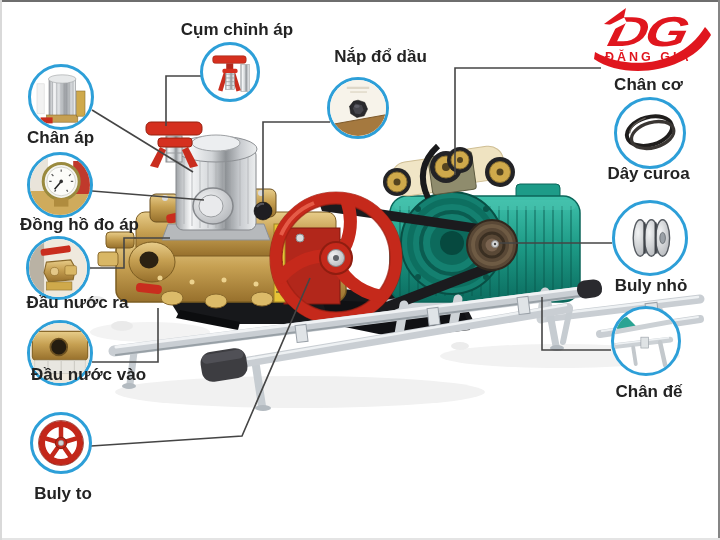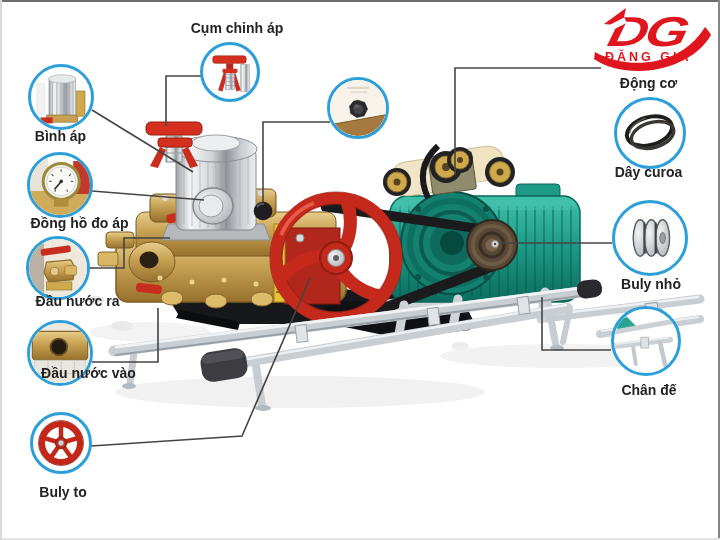--- a/index.html
+++ b/index.html
@@ -3,21 +3,21 @@
 <meta charset="utf-8">
 <style>
   html,body{margin:0;padding:0;background:#ffffff;}
   #stage{position:relative;width:720px;height:540px;background:#ffffff;overflow:hidden;
          font-family:"Liberation Sans","DejaVu Sans",sans-serif;}
   .edge{position:absolute;background:#6f6f6f;}
   #edge-top{left:0;top:0;width:720px;height:2px;background:#6e6e6e;}
   #edge-right{right:0;top:0;width:2px;height:540px;background:#858585;}
   #edge-bottom{left:0;bottom:0;width:720px;height:2px;background:#e4e4e4;}
   #edge-left{left:0;top:0;width:2px;height:540px;background:#d9d9d9;}
-  .lbl{position:absolute;font-size:14px;font-weight:bold;color:#232323;
+  .lbl{position:absolute;font-size:17px;font-weight:bold;color:#232323;
        text-align:center;white-space:nowrap;line-height:1.15;}
   .co{position:absolute;border:3px solid #2d9fd8;border-radius:50%;background:#fff;
       overflow:hidden;box-sizing:border-box;}
   .co svg{display:block;width:100%;height:100%;}
   #scene{position:absolute;left:0;top:0;}
   #logo{position:absolute;left:592px;top:2px;width:126px;height:74px;}
 </style>
 </head>
 <body>
 
@@ -371,26 +371,27 @@
       <path d="M0,36 L100,18" stroke="#ccd1d5" stroke-width="8" stroke-linecap="round"></path>
       <path d="M0,58 L88,48" stroke="#ccd1d5" stroke-width="9" stroke-linecap="round"></path>
       <path d="M2,55 L86,45" stroke="#eef1f3" stroke-width="2.5"></path>
       <rect x="42" y="44" width="12" height="17" fill="#dfe3e5" stroke="#99a0a7"></rect>
       <path d="M72,52 L80,88" stroke="#c3c8cc" stroke-width="7" stroke-linecap="round"></path>
       <path d="M30,60 L34,86" stroke="#c3c8cc" stroke-width="6" stroke-linecap="round"></path>
     </svg>
   </div>
 
   <div class="lbl" style="left:172px;top:20px;width:130px">Cụm chỉnh áp</div>
-  <div class="lbl" style="left:18px;top:128px;width:85px">Bình áp</div>
+  <div class="lbl" style="left:318px;top:47px;width:125px">Nắp đổ dầu</div>
+  <div class="lbl" style="left:18px;top:128px;width:85px">Chân áp</div>
   <div class="lbl" style="left:2px;top:215px;width:155px">Đồng hồ đo áp</div>
   <div class="lbl" style="left:10px;top:293px;width:135px">Đầu nước ra</div>
   <div class="lbl" style="left:6px;top:365px;width:165px">Đầu nước vào</div>
   <div class="lbl" style="left:18px;top:484px;width:90px">Buly to</div>
-  <div class="lbl" style="left:596px;top:75px;width:105px">Động cơ</div>
+  <div class="lbl" style="left:596px;top:75px;width:105px">Chân cơ</div>
   <div class="lbl" style="left:586px;top:164px;width:125px">Dây curoa</div>
   <div class="lbl" style="left:596px;top:382px;width:106px">Chân đế</div>
   <div class="lbl" style="left:592px;top:276px;width:118px">Buly nhỏ</div>
 
   <div id="logo">
     <svg viewBox="0 0 126 74" width="126" height="74">
       <path d="M3,50 C34,68 88,66 113,25 C116,28 118,31 119,33 C96,72 32,78 2,57 Z" fill="#e0161e"></path>
       <text transform="translate(14,44) scale(1.3,1) skewX(-10)" font-family="Liberation Sans, DejaVu Sans, sans-serif" font-size="42" font-weight="bold" font-style="italic" fill="#e0161e" letter-spacing="-2">DG</text>
       <polygon points="12,22 34,6 30,24" fill="#e0161e"></polygon>
       <rect x="10" y="21" width="25" height="6" fill="#ffffff" transform="rotate(-27 22 24)"></rect>

